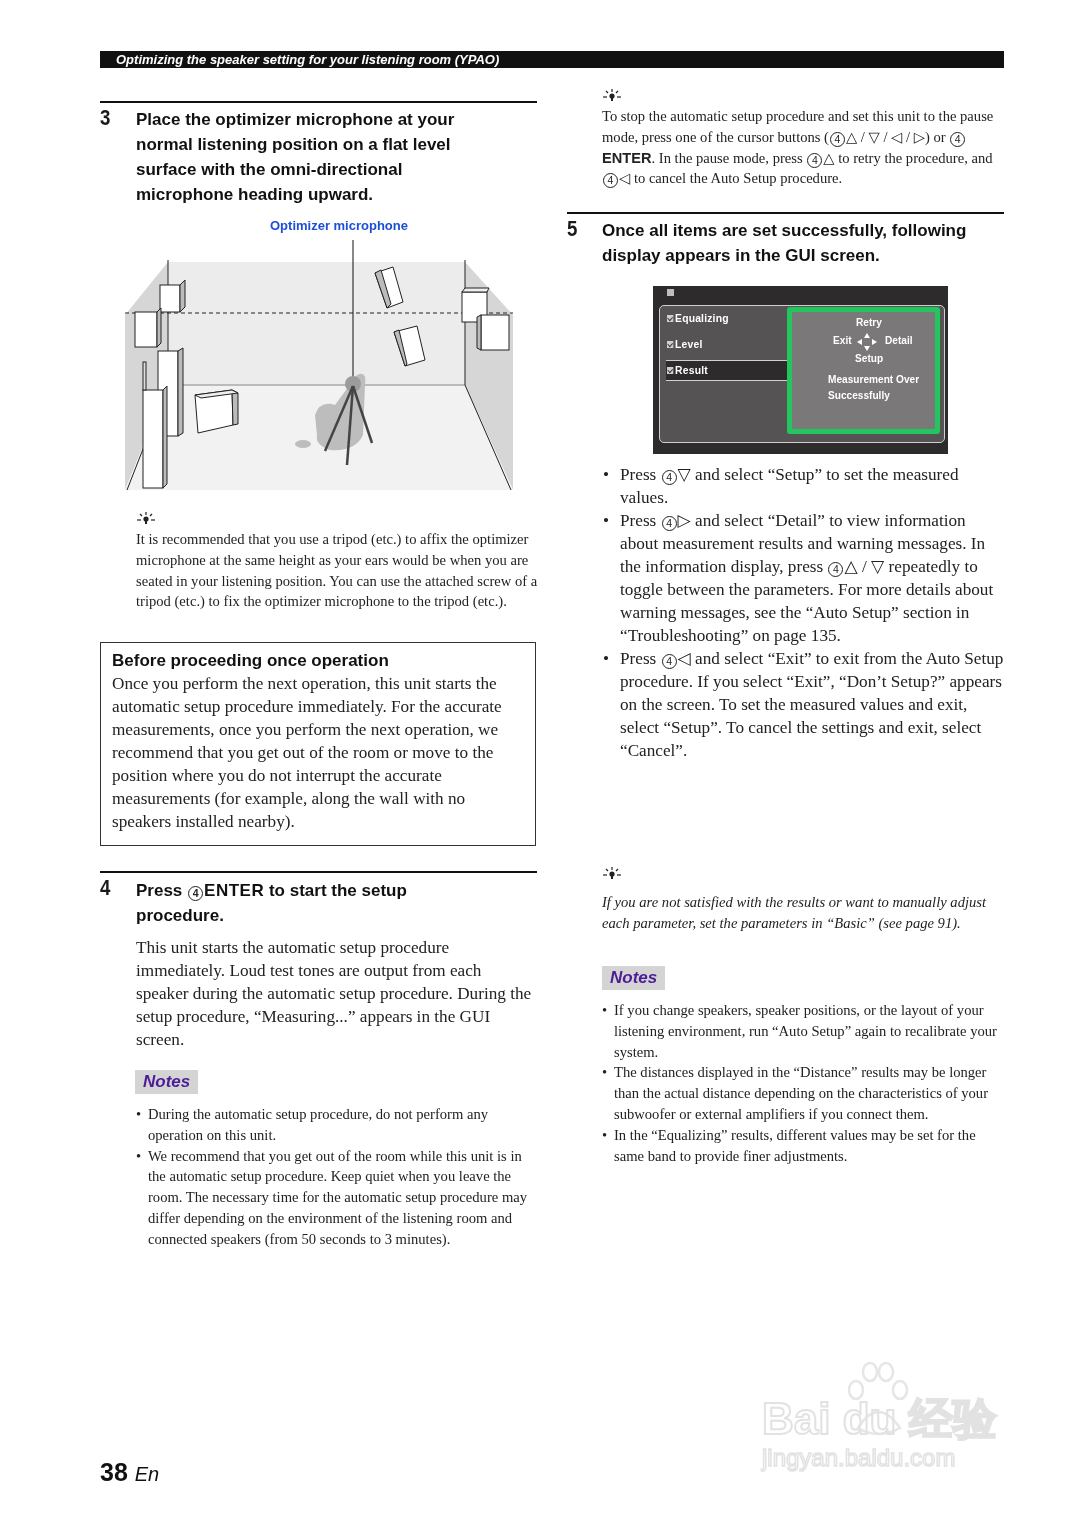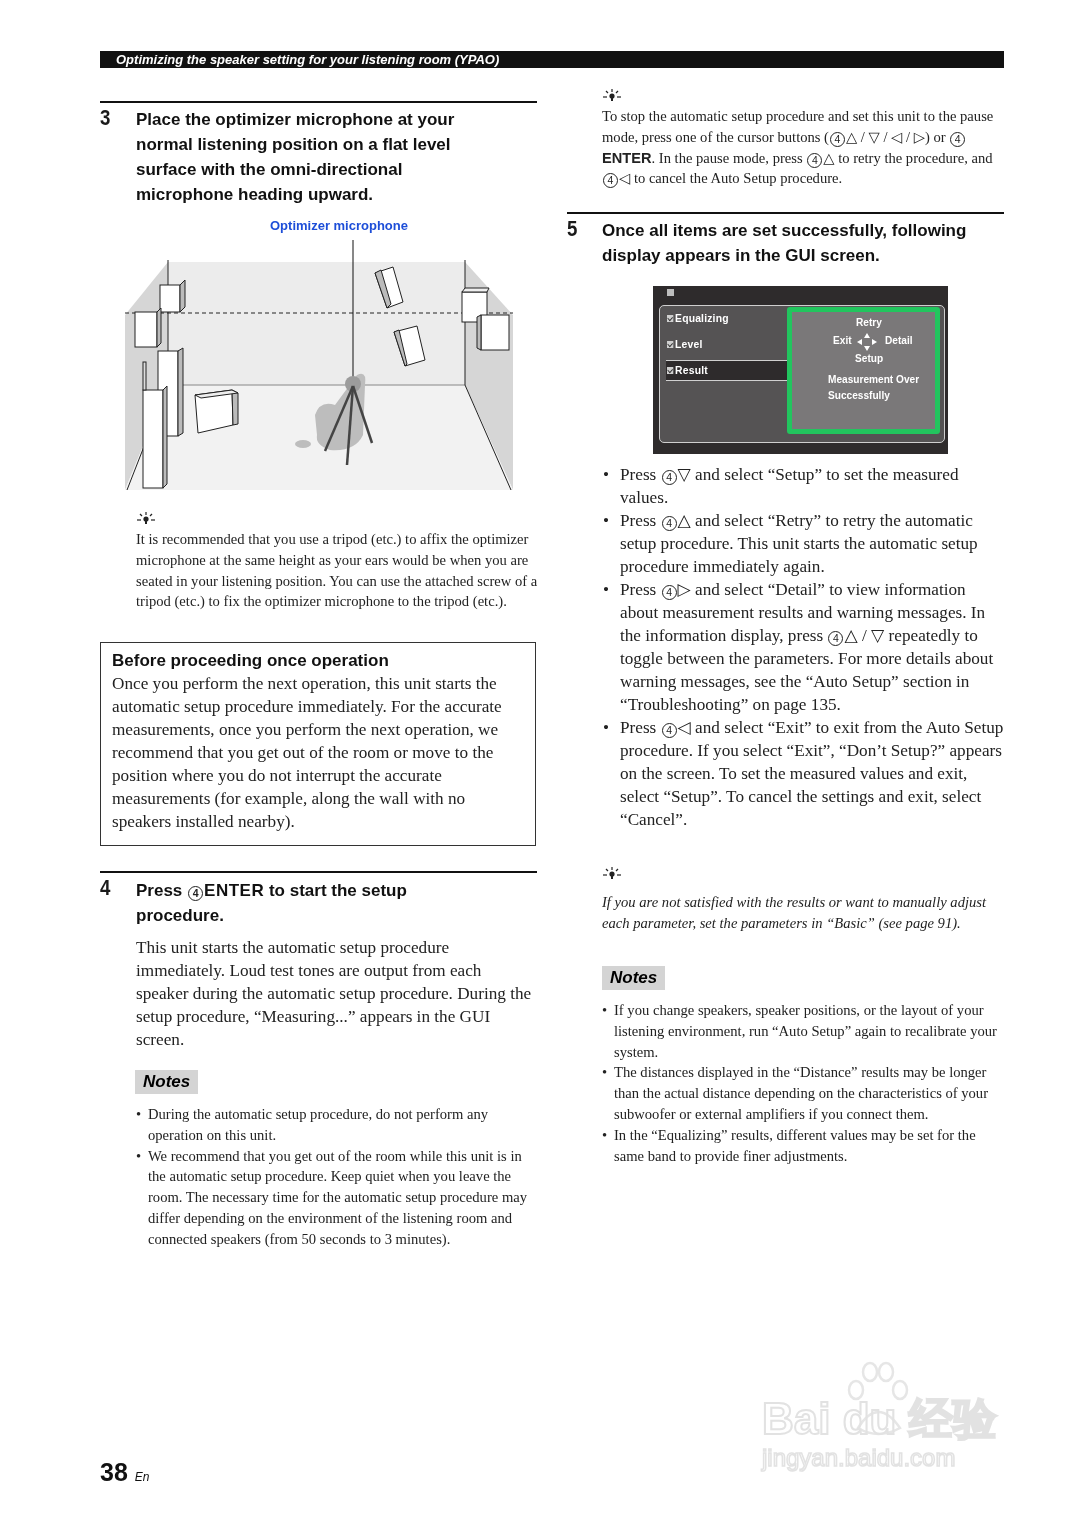--- a/index.html
+++ b/index.html
@@ -46,21 +46,21 @@
   .notice-box {
     position: absolute; left: 100px; top: 642px; width: 436px; height: 204px;
     border: 1.3px solid #333; padding: 7px 11px;
   }
   .notice-title { font-family: "Liberation Sans", sans-serif; font-weight: bold; font-size: 17px; line-height: 22px; color: #111; }
   .notice-body { font-size: 17.2px; line-height: 23px; color: #222; }
 
   .notes-badge {
     position: absolute; background: #d4d4d4; padding: 1px 8px;
     font-family: "Liberation Sans", sans-serif; font-weight: bold; font-style: italic;
-    font-size: 17px; line-height: 22px; color: #000000;
+    font-size: 17px; line-height: 22px; color: #4c1d95;
   }
   .bullets { position: absolute; list-style: none; }
   .bullets li { position: relative; padding-left: 12px; }
   .bullets li::before { content: "•"; position: absolute; left: 0; top: 0; }
   .bullets.big li { padding-left: 18px; }
   .bullets.big li::before { left: 1px; }
 
   
   .gui {
     position: absolute; left: 643px; top: 286px; width: 295px; height: 168px;
@@ -91,21 +91,21 @@
     position: absolute; left: 134px; top: 21px; width: 153px; height: 127px;
     background: #7a7879; border: 5px solid #22c55e; border-radius: 3px;
   }
   .gui-txt { position: absolute; font-weight: bold; font-size: 11.5px; transform: scaleX(0.88); transform-origin: left center; white-space: nowrap; }
   .gui-arrows { position: absolute; left: 62px; top: 20px; width: 26px; height: 20px; }
 
   .page-num {
     position: absolute; left: 100px; top: 1458px; font-family: "Liberation Sans", sans-serif;
     font-weight: bold; font-size: 25px; color: #111;
   }
-  .page-lang { font-weight: normal; font-style: italic; font-size: 12px; }
+  .page-lang { font-weight: normal; font-style: italic; font-size: 20px; }
 
   .watermark { position: absolute; left: 760px; top: 1358px; width: 255px; height: 120px; }
 </style>
 </head>
 <body>
 
 <div class="header-bar">
   <span>Optimizing the speaker setting for your listening room (YPAO)</span>
 </div>
 
@@ -273,25 +273,20 @@
     <div class="gui-txt" style="left:36px;top:61px;">Measurement Over</div>
     <div class="gui-txt" style="left:36px;top:77px;">Successfully</div>
   </div>
 </div>
 
 <ul class="bullets big body-text" style="left:602px;top:463px;width:404px;">
   <li>
     <span>Press</span>
     <span class="key-circle">4</span><span>▽</span>
     <span>and select “Setup” to set the measured values.</span>
-  </li>
-  <li>
-    <span>Press</span>
-    <span class="key-circle">4</span><span>△</span>
-    <span>and select “Retry” to retry the automatic setup procedure. This unit starts the automatic setup procedure immediately again.</span>
   </li>
   <li>
     <span>Press</span>
     <span class="key-circle">4</span><span>▷</span>
     <span>and select “Detail” to view information about measurement results and warning messages. In the information display, press</span>
     <span class="key-circle">4</span><span>△ / ▽</span>
     <span>repeatedly to toggle between the parameters. For more details about warning messages, see the “Auto Setup” section in “Troubleshooting” on page 135.</span>
   </li>
   <li>
     <span>Press</span>

